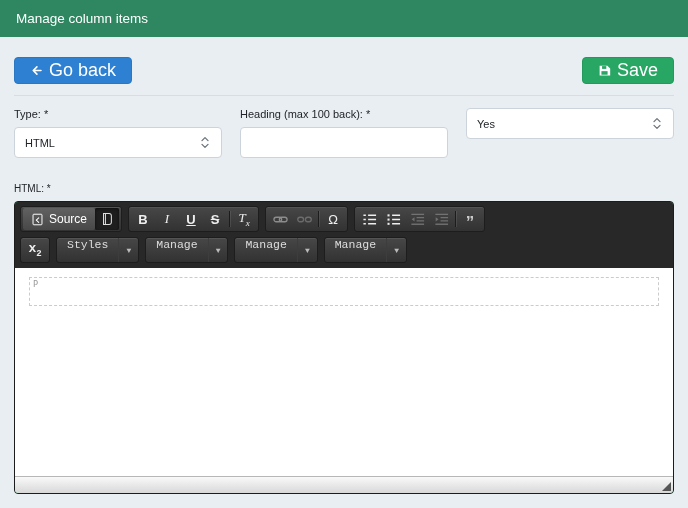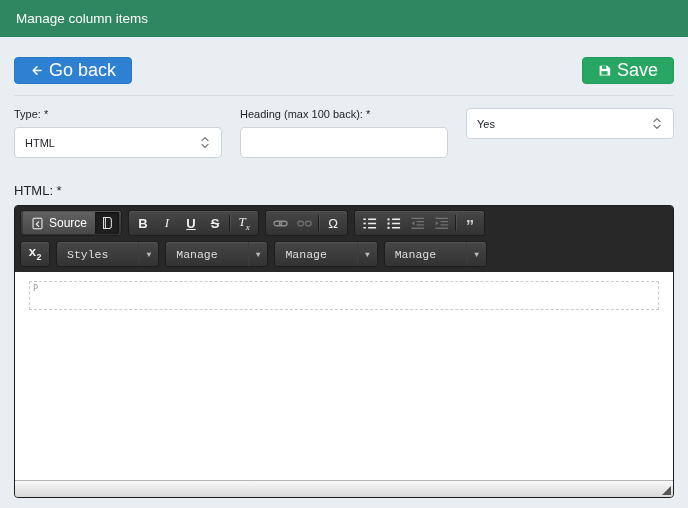--- a/index.html
+++ b/index.html
@@ -28,21 +28,21 @@
   .form-row { display:flex; gap:18px; margin-top:12px; }
   .field { flex:1; min-width:0; }
   .field-label { display:block; font-size:11px; margin-bottom:7px; }
   .control {
     width:100%; height:31px; border:1px solid #ccd3da; border-radius:4px;
     background:#fff; font-size:11px; color:#212529; padding:0 10px;
     display:flex; align-items:center;
   }
   input.control { outline:none; font-family:inherit; }
   .select-box { justify-content:space-between; cursor:pointer; }
-  .html-label { display:block; margin-top:25px; font-size:13px; }
+  .html-label { display:block; margin-top:25px; font-size:10px; }
   
   .editor {
     margin-top:7px; border:1px solid #1c1c1c; border-radius:4px; overflow:hidden;
     background:#22c55e;
   }
   .toolbar { background:#282828; padding:4px 5px 5px 5px; }
   .tb-row { display:flex; align-items:center; gap:6px; }
   .tb-row + .tb-row { margin-top:5px;font-family:Liberation Mono, monospace; }
   .tb-group {
     display:flex; align-items:center; height:26px; padding:0 2px;
@@ -65,25 +65,24 @@
     background:#1e1e1e; box-shadow:inset 0 1px 3px rgba(0,0,0,.65); border-radius:2px;
   }
   .tb-sep { width:1px; height:16px; background:#1c1c1c; box-shadow:1px 0 0 rgba(255,255,255,.09); margin:0 2px; }
   .b { font-weight:bold; }
   .i { font-style:italic; font-family:"Liberation Serif", serif; }
   .u { text-decoration:underline; font-weight:bold; }
   .s { text-decoration:line-through; font-weight:bold; }
   .tbsub { font-size:9px; vertical-align:sub; }
   .quote { font-size:17px; font-weight:bold; color:#ccc; line-height:10px; padding-top:7px; }
   .dd {
-    display:flex; align-items:center; height:26px;
+    display:flex; align-items:flex-start; height:26px;
     background:linear-gradient(#474747,#323232); border:1px solid #1d1d1d; border-radius:3px;
     color:#ddd; font-size:11.5px; cursor:pointer;
     box-shadow:inset 0 1px 0 rgba(255,255,255,.08);
-    gap:20px;
   }
   .dd-label { padding:0 10px; min-width:48px; }
   .dd-caret { padding:0 7px; border-left:1px solid #3d3d3d; color:#bbb; font-size:8px; height:100%; display:flex; align-items:center; }
   .edit-area { height:208px; background:#fff; padding:9px 14px; position:relative; cursor:text; }
   .p-block { border:1px dashed #cbcbcb; height:29px; position:relative; }
   .p-tag { position:absolute; top:1px; left:3px; font-size:8.5px; color:#999; font-family:"DejaVu Sans Mono", monospace; }
   .bottombar { height:17px; background:linear-gradient(#f9f9f9,#d8d8d8); border-top:1px solid #b7b7b7; position:relative; }
   .resize-handle {
     position:absolute; right:2px; bottom:2px; width:0; height:0;
     border-left:9px solid transparent; border-bottom:9px solid #555; cursor:se-resize;

